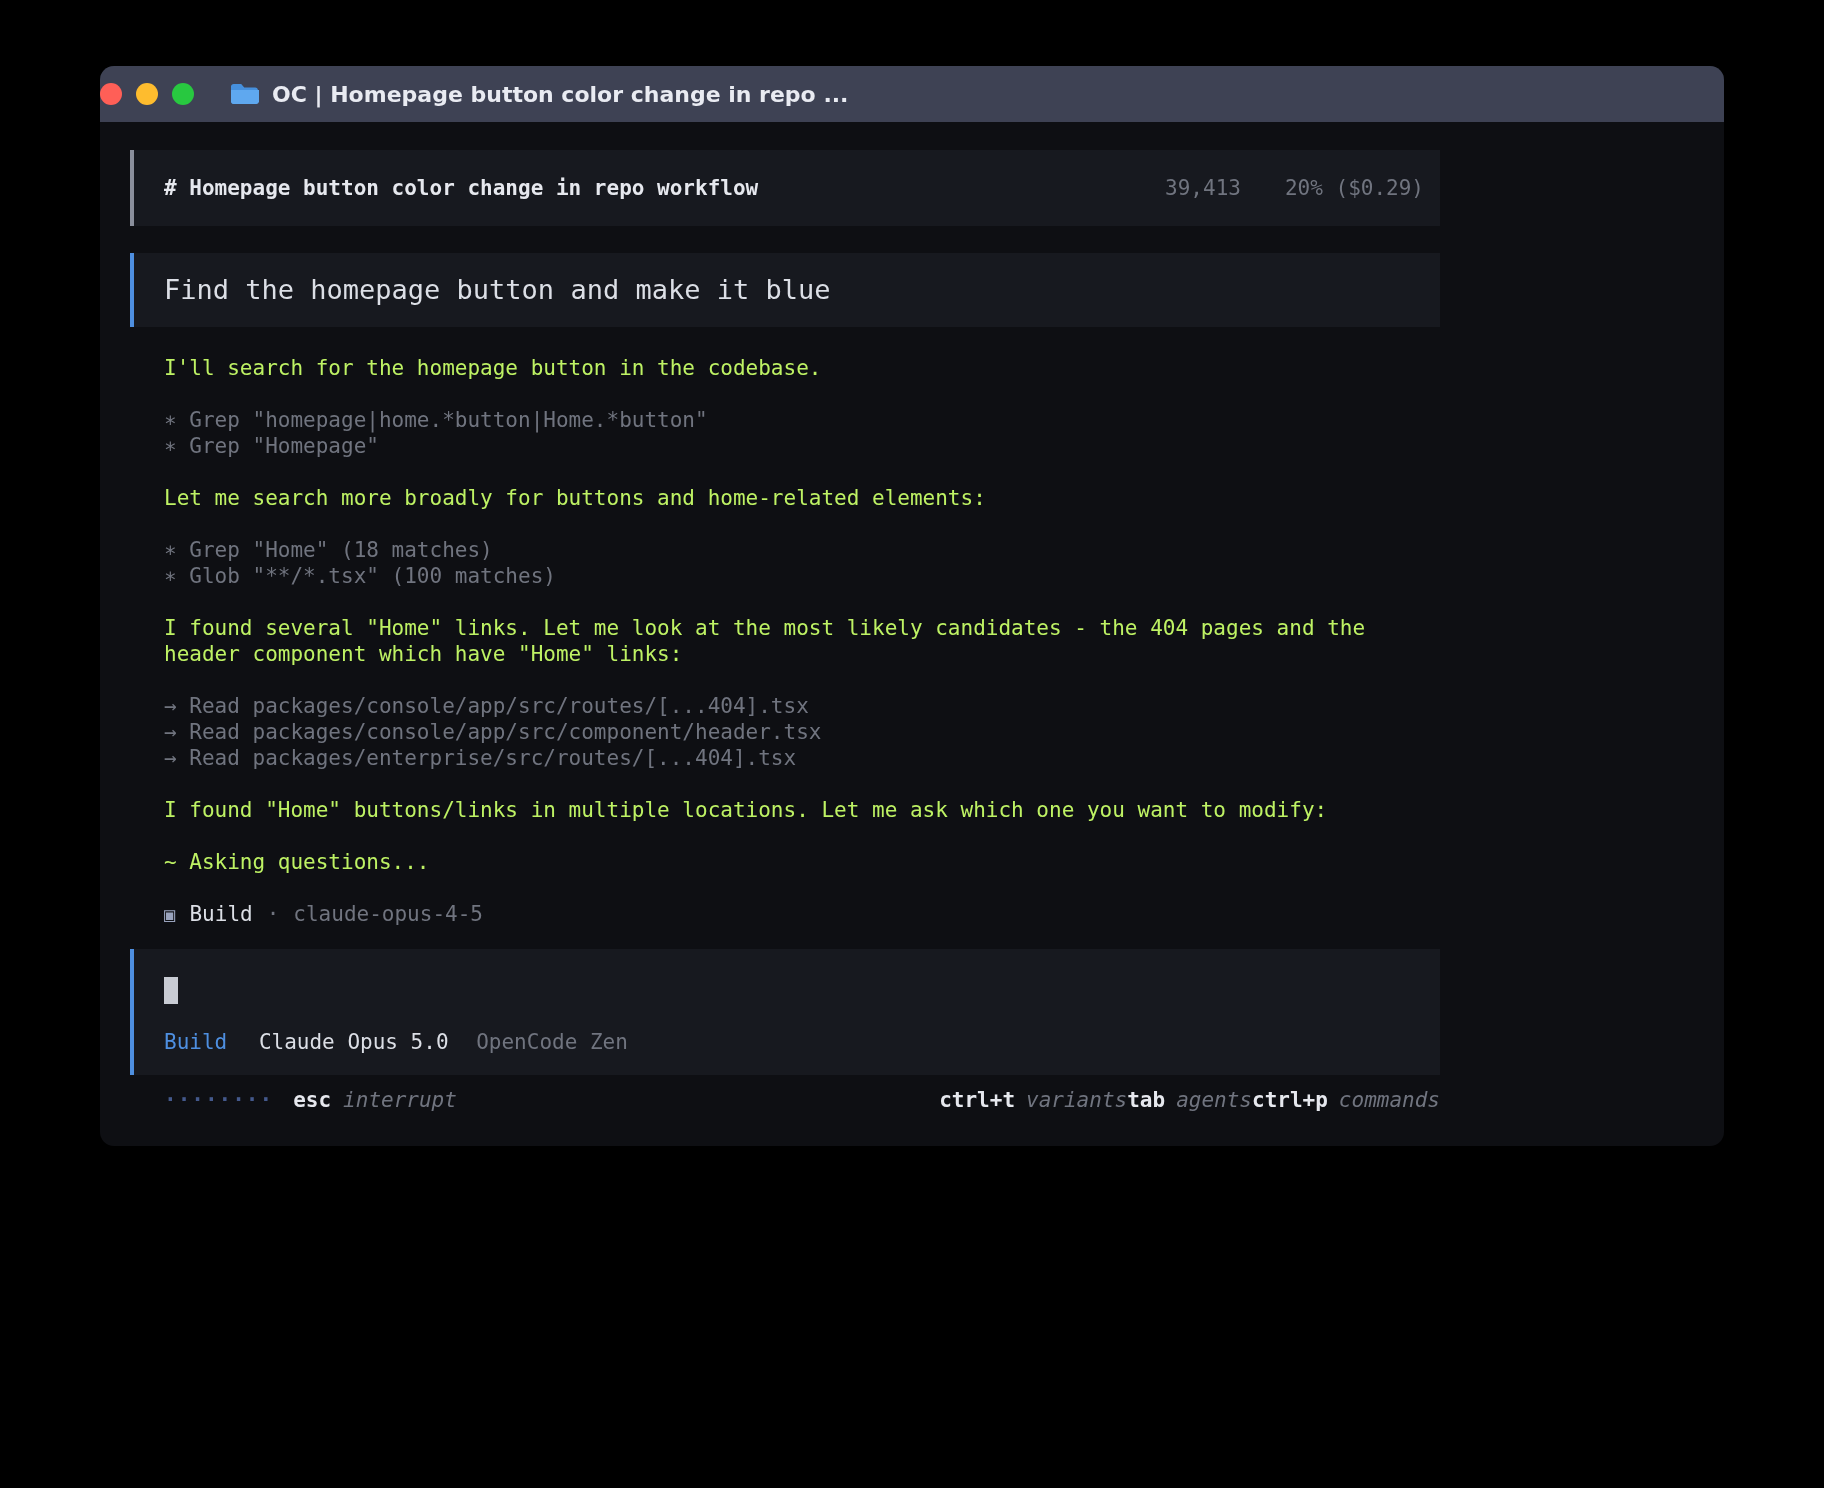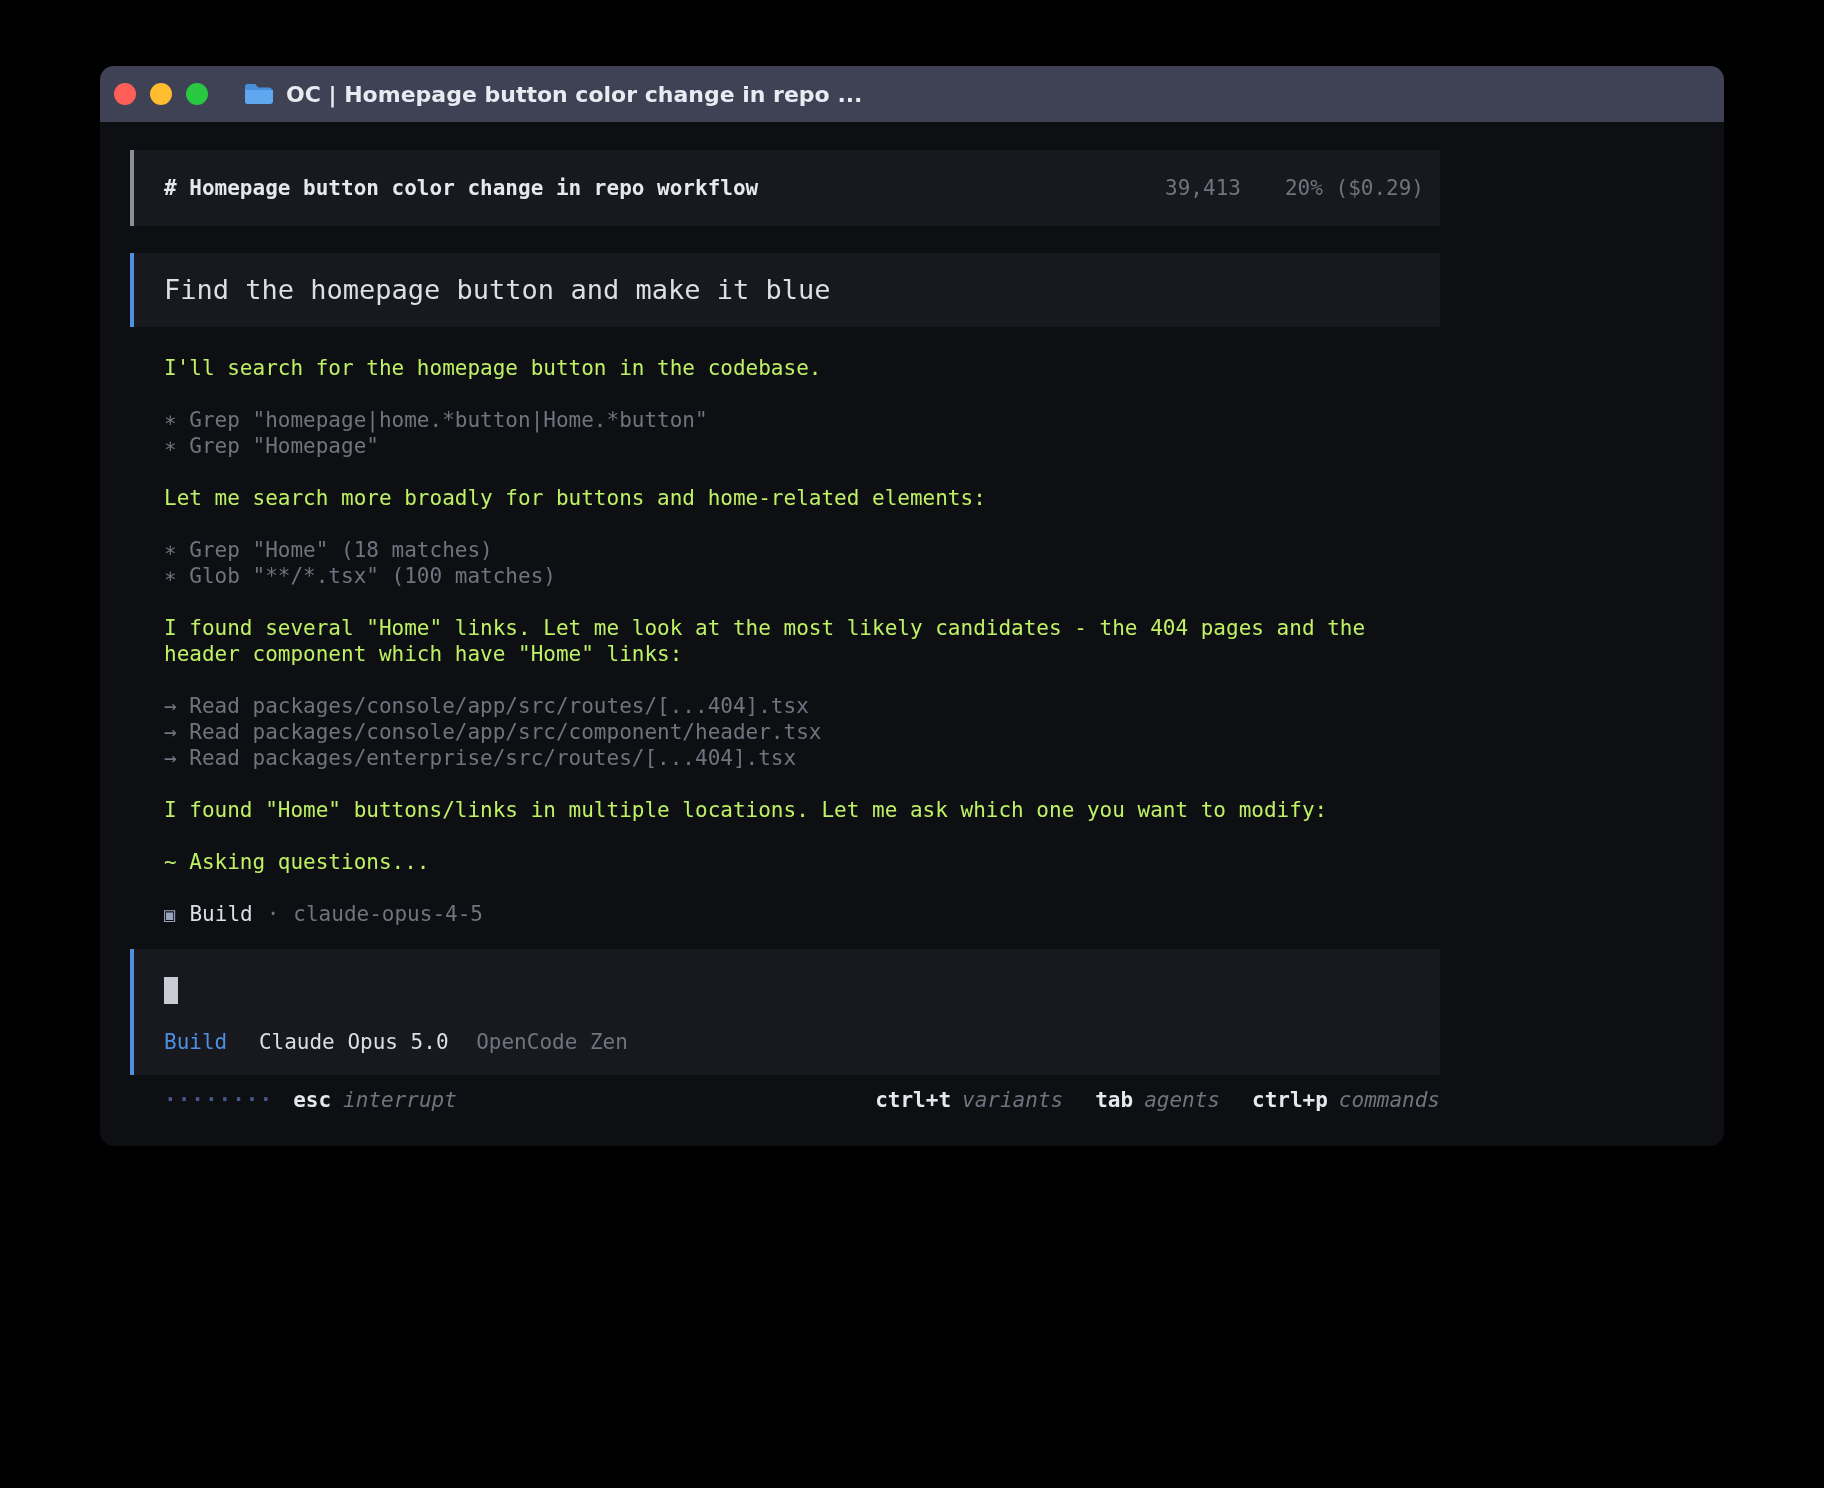--- a/index.html
+++ b/index.html
@@ -7,21 +7,21 @@
     width:1824px;height:1488px;background:#000;overflow:hidden;position:relative;
     font-family:"DejaVu Sans Mono", monospace;
   }
   .window{
     position:absolute;left:100px;top:66px;width:1624px;height:1080px;
     background:#0e0f13;border-radius:14px;overflow:hidden;
   }
   
   .titlebar{
     height:56px;background:#3e4254;display:flex;align-items:center;
-    padding:0 18px 0 14px;
+    padding:0 18px 0 0;
   }
   .light{width:22px;height:22px;border-radius:50%;margin-right:14px;flex:0 0 auto;}
   .folder{margin-left:22px;margin-right:12px;display:flex;align-items:center;}
   .tb-title{
     color:#e9ebf2;font-family:"DejaVu Sans", sans-serif;font-weight:bold;
     font-size:22px;white-space:nowrap;
   }
   
   .content{padding:28px 0 0 30px;}
   .block{
@@ -57,21 +57,21 @@
   
   .footer{
     margin-top:12px;width:1310px;box-sizing:border-box;padding-left:34px;
     display:flex;align-items:center;font-size:21px;line-height:26px;white-space:nowrap;
   }
   .spinner{color:#44598c;font-weight:bold;letter-spacing:1px;}
   .key{color:#e6e8ee;font-weight:bold;}
   .hint{color:#70747f;font-style:italic;}
   .footer .esc{margin-left:20px;}
   .footer .esc .hint{margin-left:12px;}
-  .footer .right{margin-left:auto;display:flex;gap:32px;}
+  .footer .right{margin-left:auto;display:flex;}
   .footer .right .pair .hint{margin-left:11px;}
 </style>
 </head>
 <body>
 
 <div class="window">
 
   <div class="titlebar">
     <span class="light" style="background:#ff5f57"></span>
     <span class="light" style="background:#febc2e"></span>

